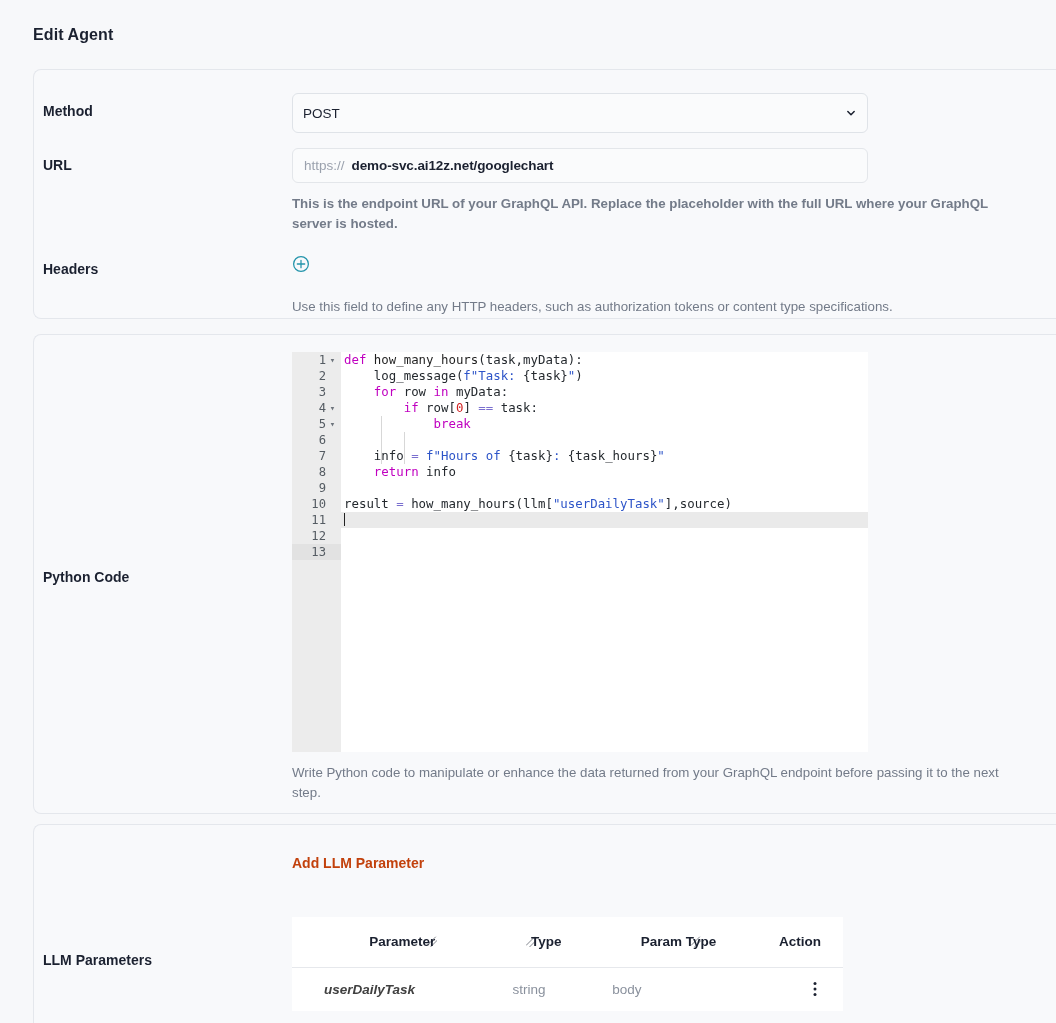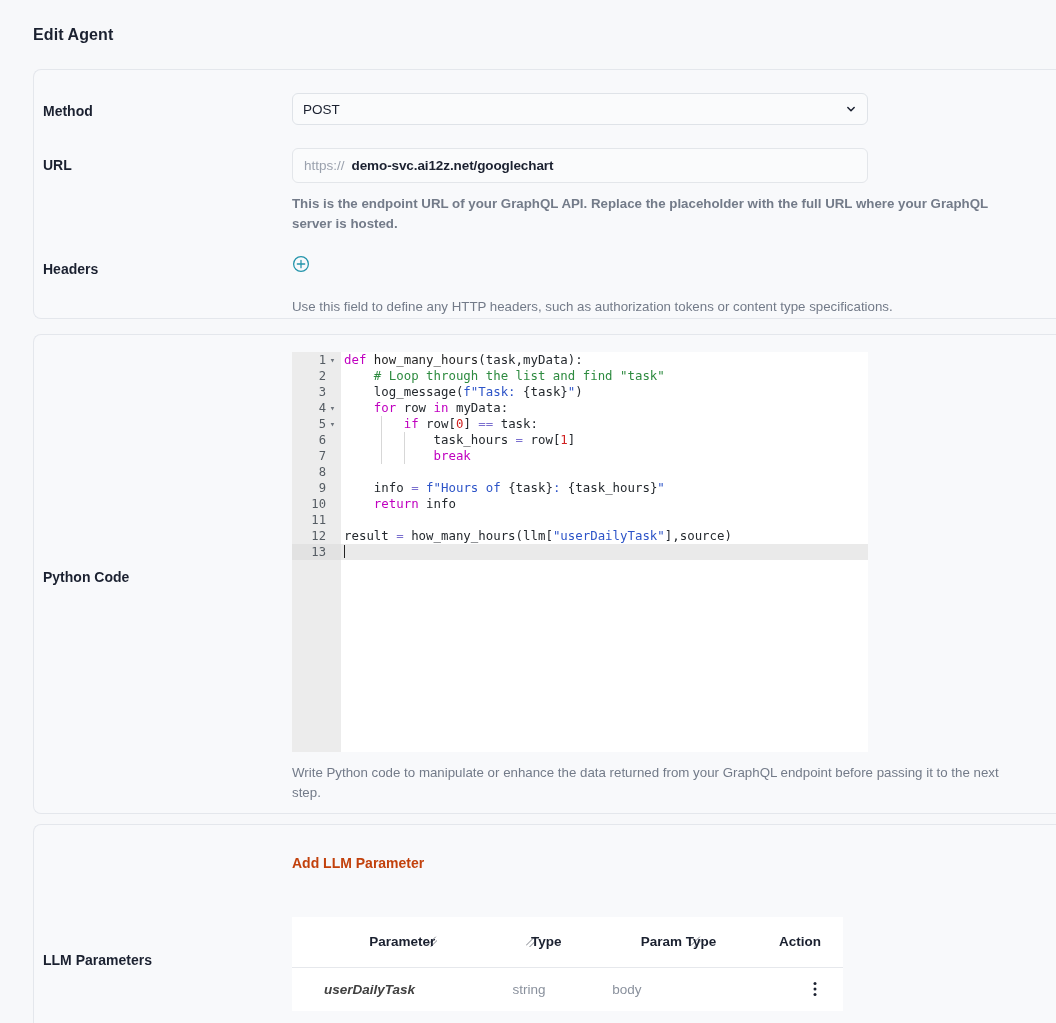--- a/index.html
+++ b/index.html
@@ -42,21 +42,21 @@
     font-size: 14px;
     font-weight: bold;
     color: #1b2130;
   }
 
   
   .control-col { position: absolute; left: 258px; width: 576px; }
 
   .select-box {
     position: relative;
-    width: 576px; height: 32px;
+    width: 576px; height: 40px;
     background: #fafbfc;
     border: 1px solid #dfe3e8;
     border-radius: 6px;
     display: flex;
     align-items: center;
     padding: 0 10px;
     font-size: 13.5px;
     color: #1b2130;
     cursor: pointer;
   }
@@ -297,25 +297,23 @@
             </div>
             <div class="gutter-line active">
               <span>13</span>
               <span class="fold"></span>
             </div>
           </div>
         <div class="code-area" id="code-area">
           <div class="guide" style="left:40px; top:64px; height:48px;"></div>
           <div class="guide" style="left:63px; top:80px; height:32px;"></div>
         <div class="code-line"><span class="k">def </span><span class="fn">how_many_hours</span><span class="pl">(task,myData):</span></div>
-            <div class="code-line"><span class="cm">    # Loop through the list and find "task"</span></div>
             <div class="code-line"><span class="pl">    log_message(</span><span class="st">f"Task: </span><span class="pl">{task}</span><span class="st">"</span><span class="pl">)</span></div>
             <div class="code-line"><span class="pl">    </span><span class="k">for</span><span class="pl"> row </span><span class="k">in</span><span class="pl"> myData:</span></div>
             <div class="code-line"><span class="pl">        </span><span class="k">if</span><span class="pl"> row[</span><span class="nu">0</span><span class="pl">] </span><span class="op">==</span><span class="pl"> task:</span></div>
-            <div class="code-line"><span class="pl">            task_hours </span><span class="op">=</span><span class="pl"> row[</span><span class="nu">1</span><span class="pl">]</span></div>
             <div class="code-line"><span class="pl">            </span><span class="k">break</span></div>
             <div class="code-line"><span class="pl"></span></div>
             <div class="code-line"><span class="pl">    info </span><span class="op">=</span><span class="pl"> </span><span class="st">f"Hours of </span><span class="pl">{task}</span><span class="st">: </span><span class="pl">{task_hours}</span><span class="st">"</span></div>
             <div class="code-line"><span class="pl">    </span><span class="k">return</span><span class="pl"> info</span></div>
             <div class="code-line"><span class="pl"></span></div>
             <div class="code-line"><span class="pl">result </span><span class="op">=</span><span class="pl"> how_many_hours(llm[</span><span class="st">"userDailyTask"</span><span class="pl">],source)</span></div>
             <div class="code-line active"><span class="cursor"></span></div>
           </div>
 
       </div>

